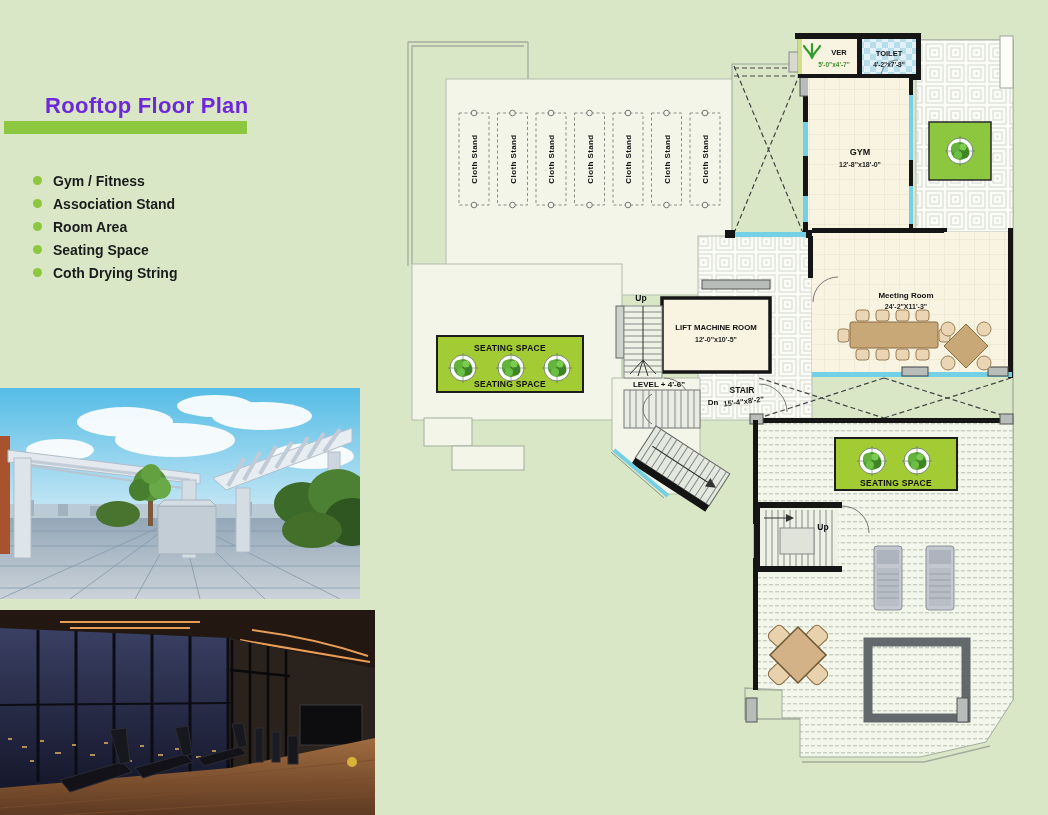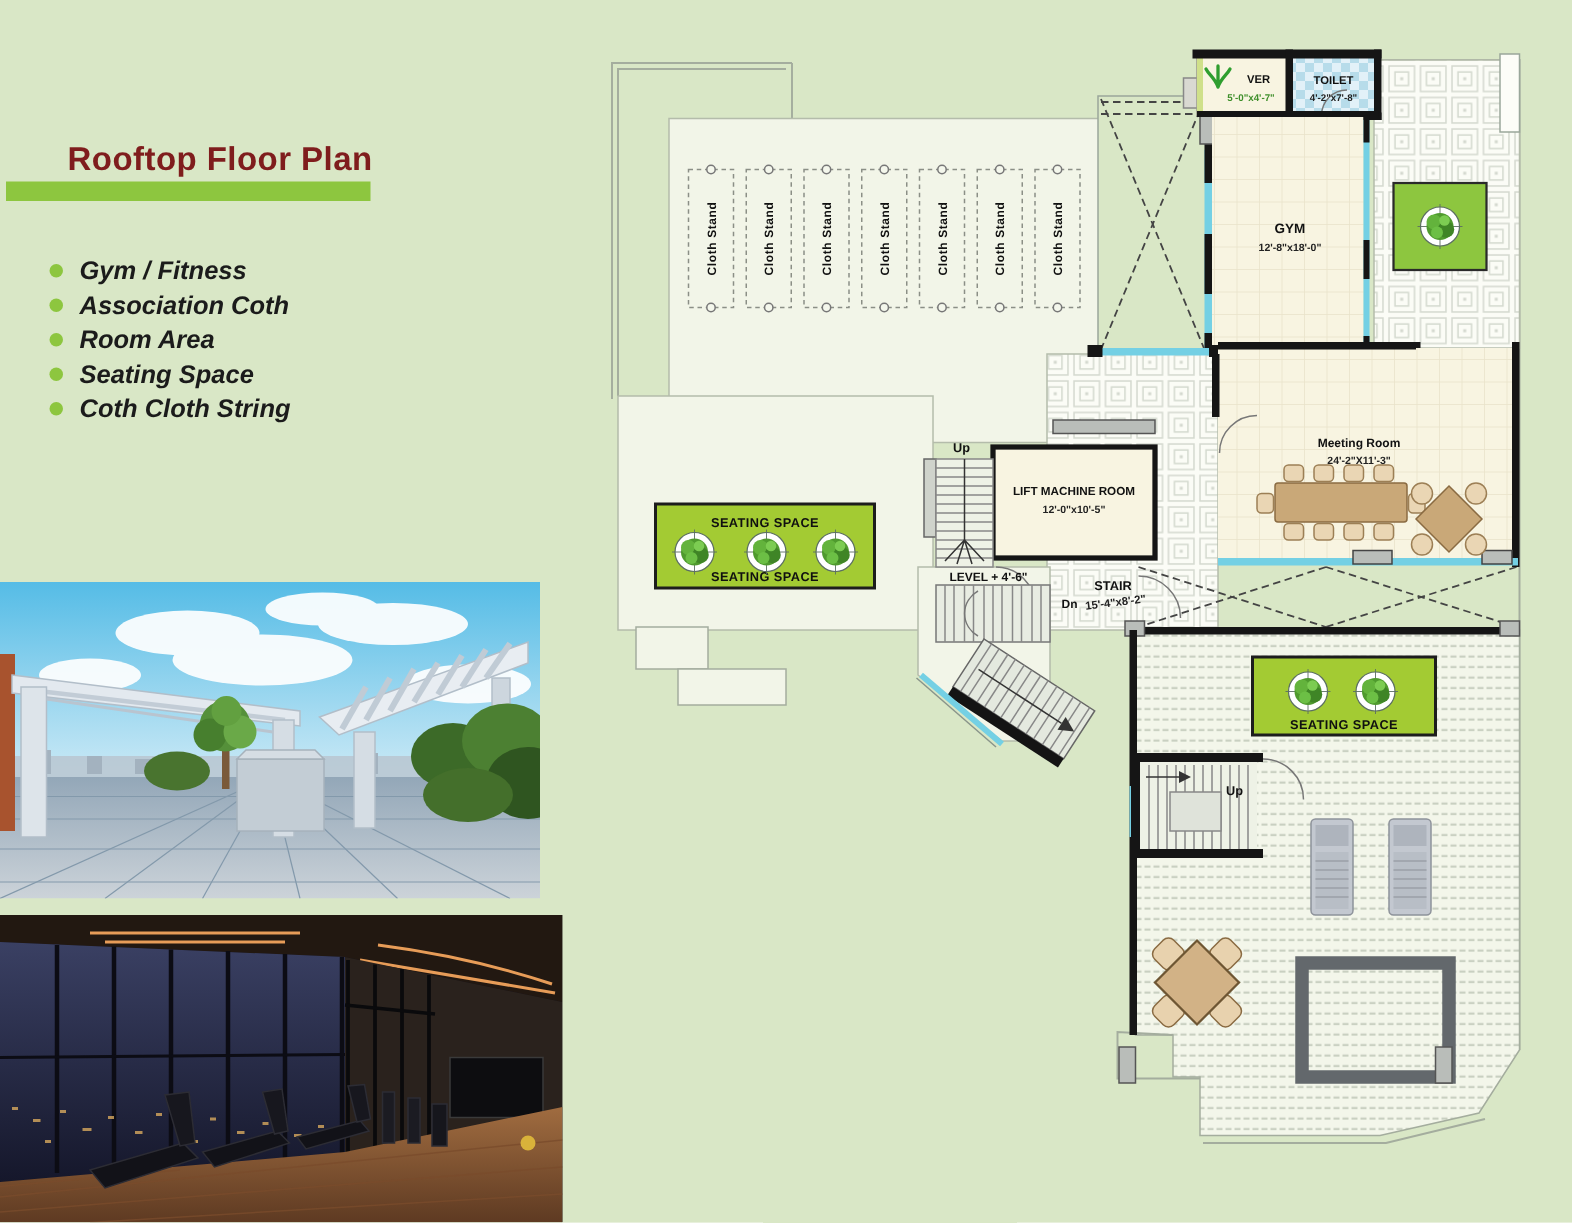--- a/index.html
+++ b/index.html
@@ -1,24 +1,24 @@
 <!DOCTYPE html>
 <html><head>
 <meta charset="utf-8">
 <style>
   html,body{margin:0;padding:0;}
   .page{position:relative;width:1048px;height:815px;background:#d9e7c6;
         font-family:"Liberation Sans",sans-serif;overflow:hidden;}
   .title{position:absolute;left:45px;top:93px;font-size:22px;font-weight:bold;
-         color:#7f1d1d;letter-spacing:.3px;}
+         color:#6d28d9;letter-spacing:.3px;}
   .accent-bar{position:absolute;left:4px;top:121px;width:243px;height:13px;background:#8dc63f;}
   .legend{position:absolute;left:33px;top:174px;}
   .legend-item{display:flex;align-items:center;height:13px;margin-bottom:10px;}
   .dot{width:9px;height:9px;border-radius:50%;background:#8dc63f;margin-right:11px;flex:0 0 auto;}
-  .legend-label{font-size:17px;font-weight:bold;color:#1b1b1b;white-space:nowrap;font-style:italic;}
+  .legend-label{font-size:14px;font-weight:bold;color:#1b1b1b;white-space:nowrap;}
   .photo{position:absolute;display:block;}
   svg text{font-family:"Liberation Sans",sans-serif;}
   .rm{font-weight:bold;fill:#111;}
   .dm{font-weight:bold;fill:#222;}
   .cs{font-weight:bold;fill:#111;font-size:8px;letter-spacing:.4px;}
   .ss{font-weight:bold;fill:#101010;font-size:8.5px;letter-spacing:.3px;}
 </style>
 </head>
 <body>
 
@@ -27,33 +27,33 @@
   <div class="title">Rooftop Floor Plan</div>
   <div class="accent-bar"></div>
 
   <div class="legend">
     <div class="legend-item">
       <span class="dot"></span>
       <span class="legend-label">Gym / Fitness</span>
     </div>
     <div class="legend-item">
       <span class="dot"></span>
-      <span class="legend-label">Association Coth</span>
+      <span class="legend-label">Association Stand</span>
     </div>
     <div class="legend-item">
       <span class="dot"></span>
       <span class="legend-label">Room Area</span>
     </div>
     <div class="legend-item">
       <span class="dot"></span>
       <span class="legend-label">Seating Space</span>
     </div>
     <div class="legend-item">
       <span class="dot"></span>
-      <span class="legend-label">Coth Cloth String</span>
+      <span class="legend-label">Coth Drying String</span>
     </div>
   </div>
 
   <svg class="photo" style="left:0;top:388px" width="360" height="211" viewBox="0 0 360 211">
     <defs>
       <linearGradient id="sky" x1="0" y1="0" x2="0" y2="1">
         <stop offset="0" stop-color="#55bce6"></stop>
           <stop offset="1" stop-color="#cdeaf6"></stop>
       </linearGradient>
       <linearGradient id="flr" x1="0" y1="0" x2="0" y2="1">

